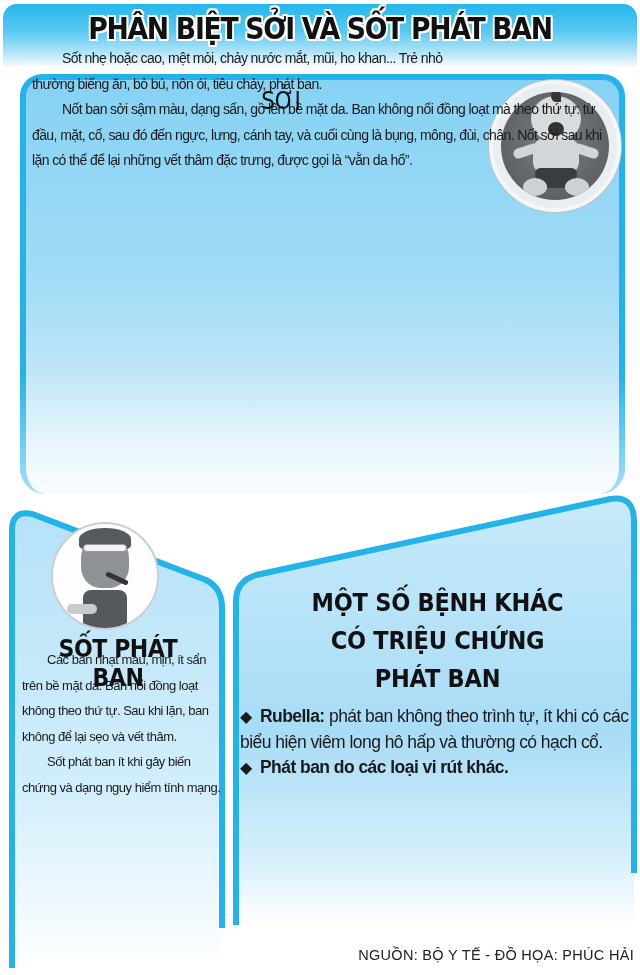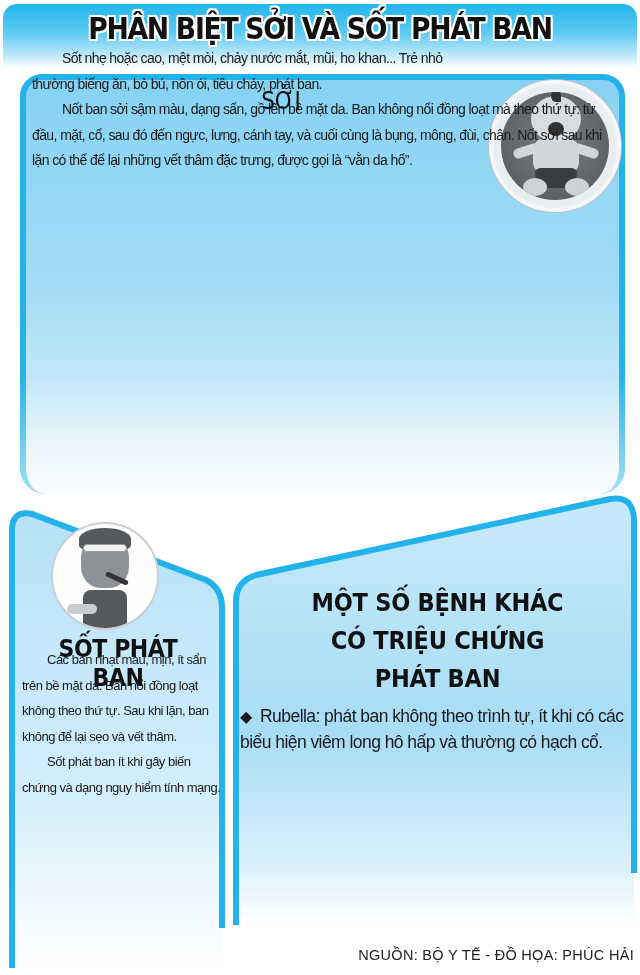--- a/index.html
+++ b/index.html
@@ -102,21 +102,21 @@
       position: absolute; left: 240px; top: 584px; width: 395px; text-align: center;
       font-family: "DejaVu Sans", sans-serif; font-size: 25px; line-height: 38px; color: #111;
       letter-spacing: -0.3px; transform: scaleX(0.9);
     }
     .other-list {
       position: absolute; left: 240px; top: 704px; width: 400px;
       font-size: 17.5px; line-height: 25.6px; letter-spacing: -0.55px; color: #1a1a1a;
     }
     .other-list .item { margin-bottom: 0; }
     .other-list .bullet { display: inline-block; width: 20px; font-size: 16px; }
-    .other-list .name { font-weight: normal; }
+    .other-list .name { font-weight: bold; }
 
     .source-credit {
       position: absolute; right: 6px; top: 947px;
       font-family: Liberation Sans, sans-serif; font-size: 14.5px; letter-spacing: 0.3px; color: #222;
     }
   </style>
 </head>
 <body>
 
 <div class="header-band"></div>
@@ -186,15 +186,18 @@
 </div>
 <h2 class="other-title">
   <span>MỘT SỐ BỆNH KHÁC</span><br>
   <span>CÓ TRIỆU CHỨNG</span><br>
   <span>PHÁT BAN</span>
 </h2>
 <div class="other-list">
   <div class="item">
     <span class="bullet">◆</span><span class="name">Rubella:</span><span> phát ban không theo trình tự, ít khi có các biểu hiện viêm long hô hấp và thường có hạch cổ.</span>
   </div>
+  <div class="item">
+    <span class="bullet">◆</span><span class="name">Phát ban do các loại vi rút khác.</span><span></span>
+  </div>
 </div>
 
 <div class="source-credit">NGUỒN: BỘ Y TẾ - ĐỒ HỌA: PHÚC HẢI</div>
 
 </body></html>

